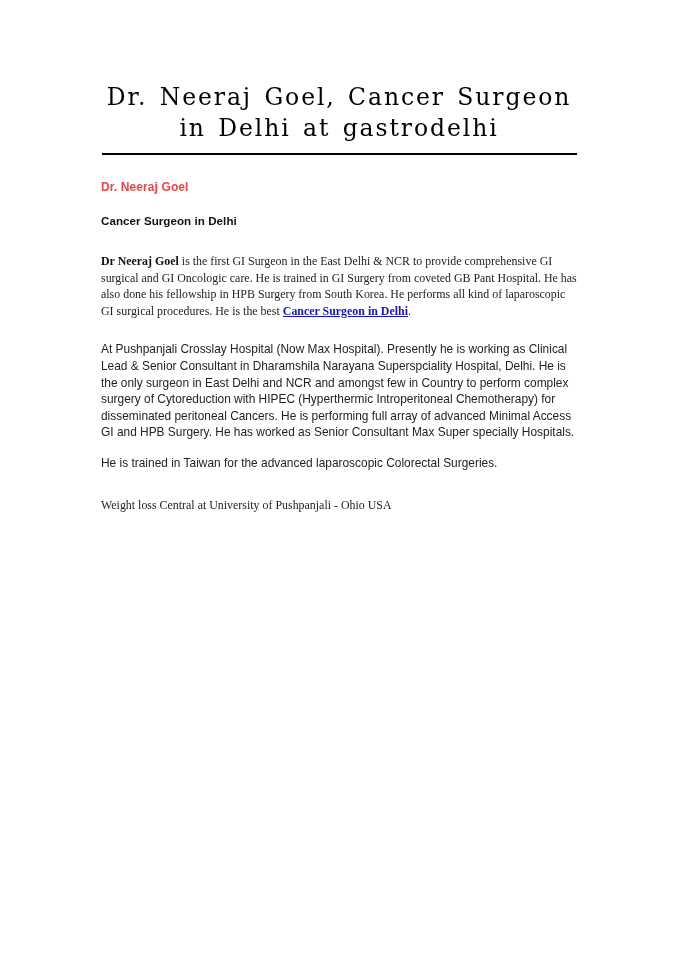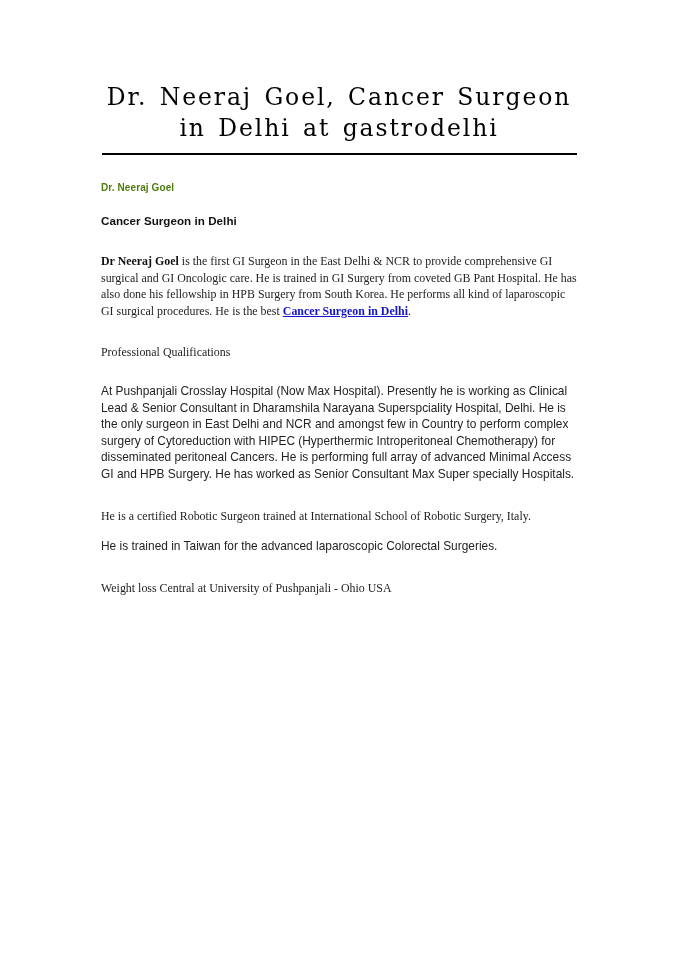--- a/index.html
+++ b/index.html
@@ -46,25 +46,25 @@
     height: 0;
   }
 
   
   .content {
     padding: 0 100px 0 101px;
   }
 
   h2.sect-name {
     margin: 24px 0 0 0;
-    font-size: 10px;
+    font-size: 12px;
     font-weight: bold;
     line-height: 17px;
     letter-spacing: 0.1px;
-    color: #4d7c0f;
+    color: #ef4444;
   }
 
   h3.sect-sub {
     margin: 17px 0 0 0;
     font-size: 11.6px;
     font-weight: bold;
     line-height: 15px;
     letter-spacing: 0.05px;
     color: #121212;
   }
@@ -129,28 +129,26 @@
   <hr class="title-rule">
 
   <div class="content">
 
     <h2 class="sect-name">Dr. Neeraj  Goel</h2>
 
     <h3 class="sect-sub">Cancer Surgeon in Delhi</h3>
 
     <p class="body gap-xl"><strong class="lead">Dr Neeraj Goel</strong><span> is the first GI Surgeon in the East Delhi &amp; NCR to provide comprehensive GI surgical and GI Oncologic care. He is trained in GI Surgery from coveted GB Pant Hospital. He has also done his fellowship in HPB Surgery from South Korea. He performs all kind of laparoscopic GI surgical procedures. He is the best </span><a class="inline-link-strong" href="#">Cancer Surgeon in Delhi</a><span>.</span></p>
 
-    <p class="body gap-xl">Professional Qualifications</p>
 
 
 
     <p class="body gap-lg">At Pushpanjali Crosslay Hospital (Now Max Hospital). Presently he is working as Clinical Lead &amp; Senior Consultant in Dharamshila Narayana Superspciality Hospital, Delhi. He is the only surgeon in East Delhi and NCR and amongst few in Country to perform complex surgery of Cytoreduction with HIPEC (Hyperthermic Introperitoneal Chemotherapy) for disseminated peritoneal Cancers. He is performing full array of advanced Minimal Access GI and HPB Surgery. He has worked as Senior Consultant Max Super specially Hospitals.</p>
 
 
-    <p class="body gap-xl">He is a certified Robotic Surgeon trained at International School of Robotic Surgery, Italy.</p>
 
 
     <p class="body tight">He is trained in Taiwan for the advanced laparoscopic Colorectal Surgeries.</p>
 
     <p class="body gap-xl">Weight loss Central at University of Pushpanjali - Ohio USA</p>
 
   </div>
 </div>
 
 </body></html>

